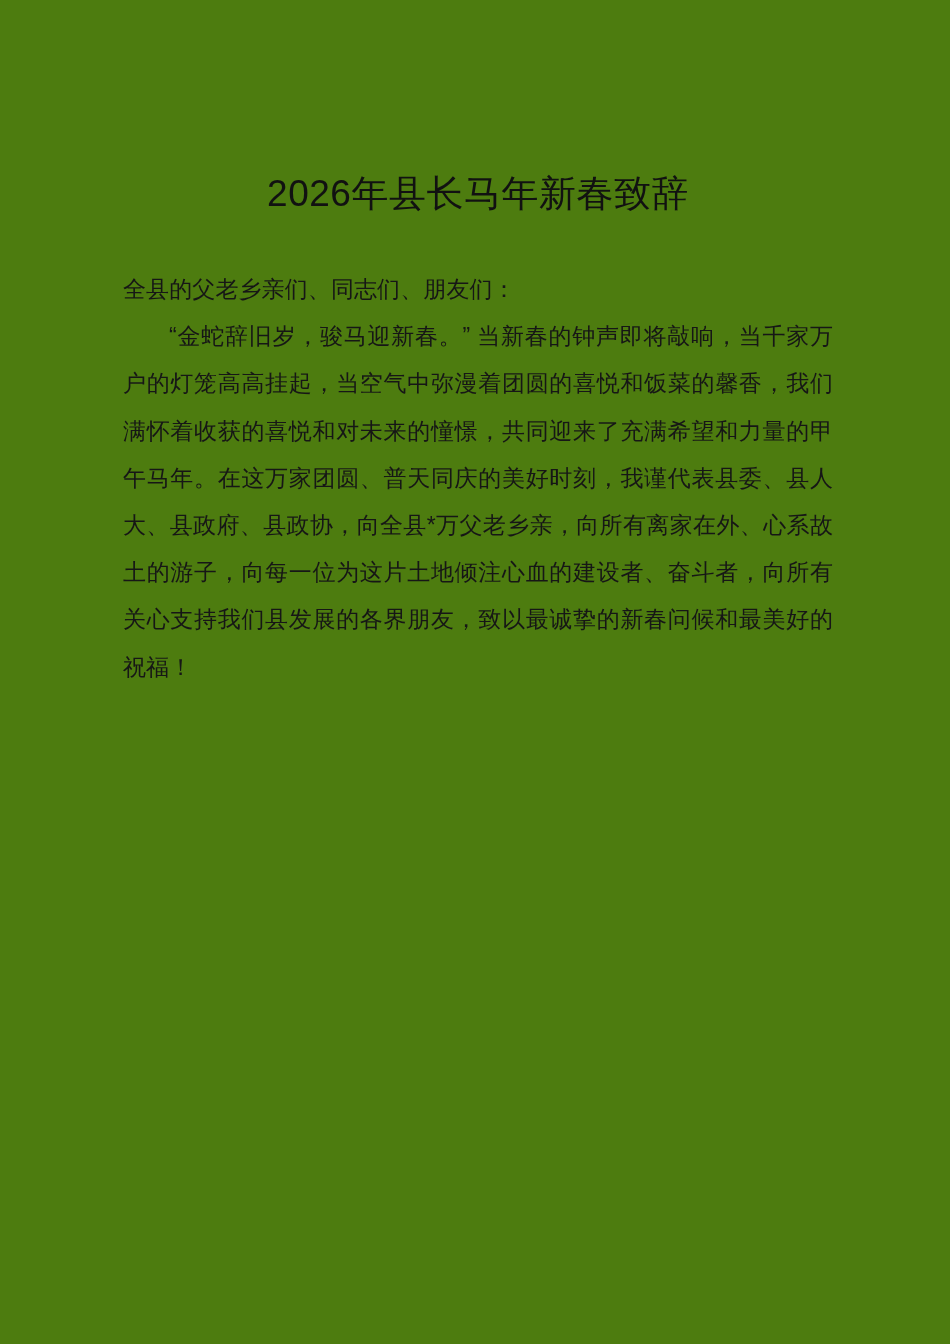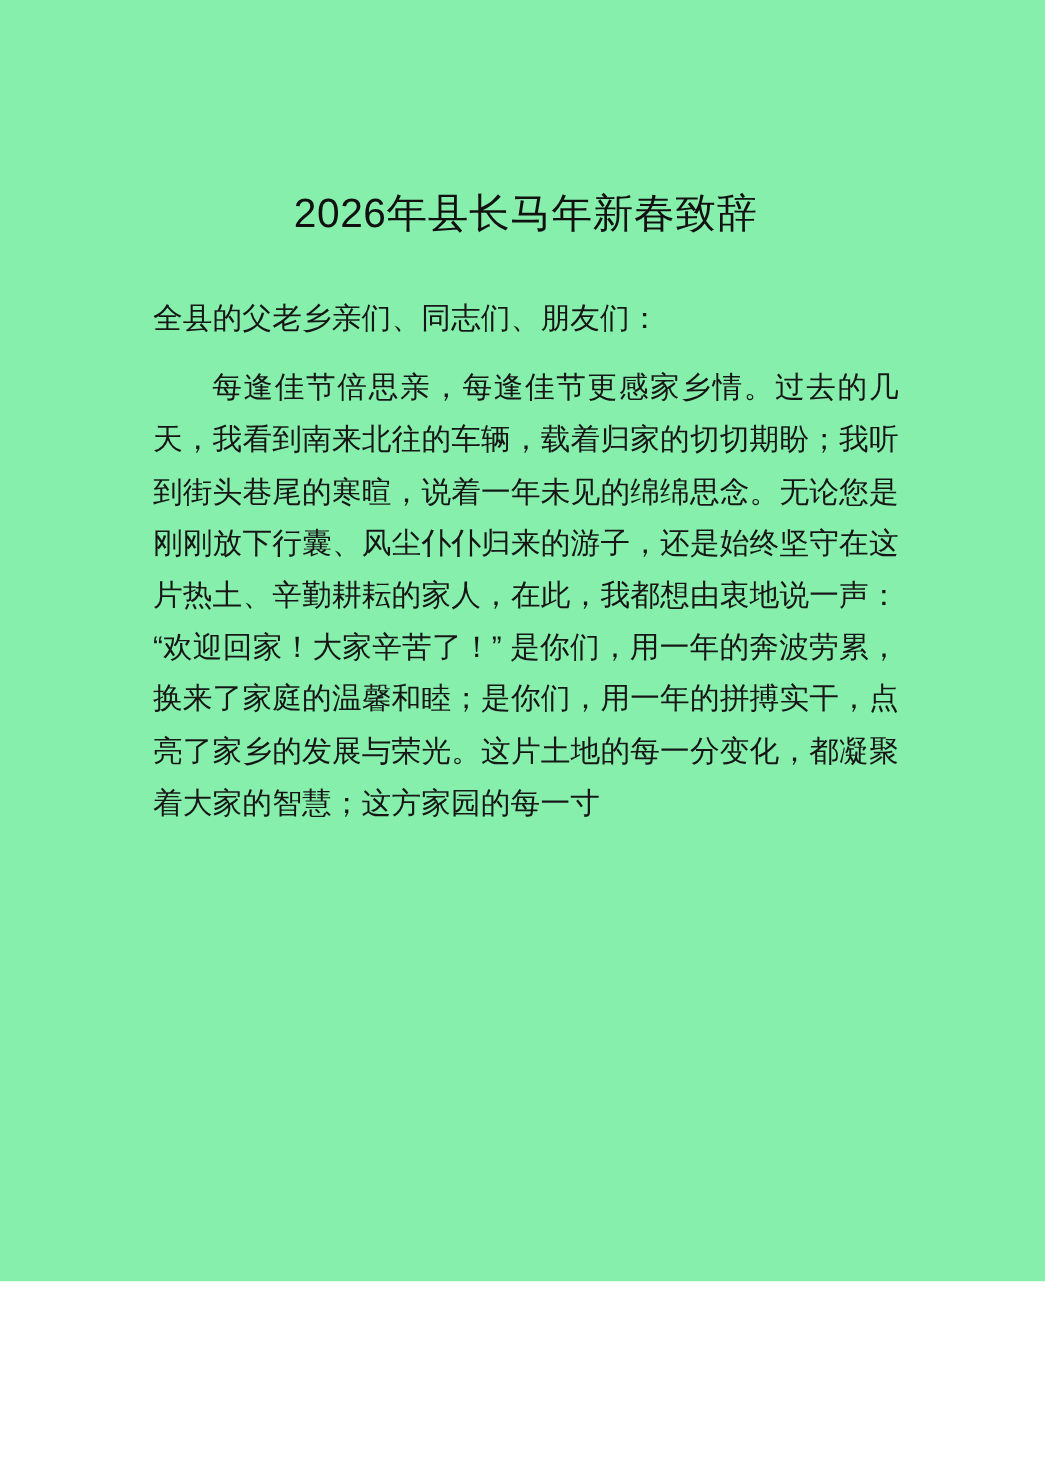--- a/index.html
+++ b/index.html
@@ -4,22 +4,22 @@
 <style>
   html, body {
     margin: 0;
     padding: 0;
     background: #ffffff;
   }
 
   .page {
     position: relative;
     width: 950px;
-    height: 1165px;
-    background: #86efac;
+    height: 1344px;
+    background: #4d7c0f;
     overflow: hidden;
     box-sizing: border-box;
     font-family: "Liberation Sans", "DejaVu Sans", sans-serif;
     color: #141414;
     -webkit-font-smoothing: antialiased;
   }
 
   .doc-body {
     position: absolute;
     left: 123px;
@@ -34,23 +34,23 @@
     font-size: 37px;
     font-weight: 400;
     line-height: 52px;
     letter-spacing: 0.5px;
     color: #111111;
     padding-top: 168px;
     white-space: nowrap;
   }
 
   .para {
-    margin: 16px;
+    margin: 0;
     padding: 0;
-    font-size: 27px;
+    font-size: 23px;
     line-height: 47.2px;
     font-weight: 400;
     color: #161616;
     text-align: justify;
     text-justify: inter-ideograph;
     letter-spacing: 0.1px;
   }
 
   .para-salutation {
     margin-top: 46px;
@@ -73,17 +73,17 @@
 <body>
 
 <div class="page">
   <div class="doc-body">
 
     <h1 class="doc-title">2026年县长马年新春致辞</h1>
 
     <p class="para para-salutation">全县的父老乡亲们、同志们、朋友们：</p>
 
 
+    <p class="para para-indent para-body">“金蛇辞旧岁，骏马迎新春。” 当新春的钟声即将敲响，当千家万户的灯笼高高挂起，当空气中弥漫着团圆的喜悦和饭菜的馨香，我们满怀着收获的喜悦和对未来的憧憬，共同迎来了充满希望和力量的甲午马年。在这万家团圆、普天同庆的美好时刻，我谨代表县委、县人大、县政府、县政协，向全县*万父老乡亲，向所有离家在外、心系故土的游子，向每一位为这片土地倾注心血的建设者、奋斗者，向所有关心支持我们县发展的各界朋友，致以最诚挚的新春问候和最美好的祝福！</p>
 
-    <p class="para para-indent para-body">每逢佳节倍思亲，每逢佳节更感家乡情。过去的几天，我看到南来北往的车辆，载着归家的切切期盼；我听到街头巷尾的寒暄，说着一年未见的绵绵思念。无论您是刚刚放下行囊、风尘仆仆归来的游子，还是始终坚守在这片热土、辛勤耕耘的家人，在此，我都想由衷地说一声： “欢迎回家！大家辛苦了！” 是你们，用一年的奔波劳累，换来了家庭的温馨和睦；是你们，用一年的拼搏实干，点亮了家乡的发展与荣光。这片土地的每一分变化，都凝聚着大家的智慧；这方家园的每一寸</p>
 
   </div>
 </div>
 
 </body></html>

